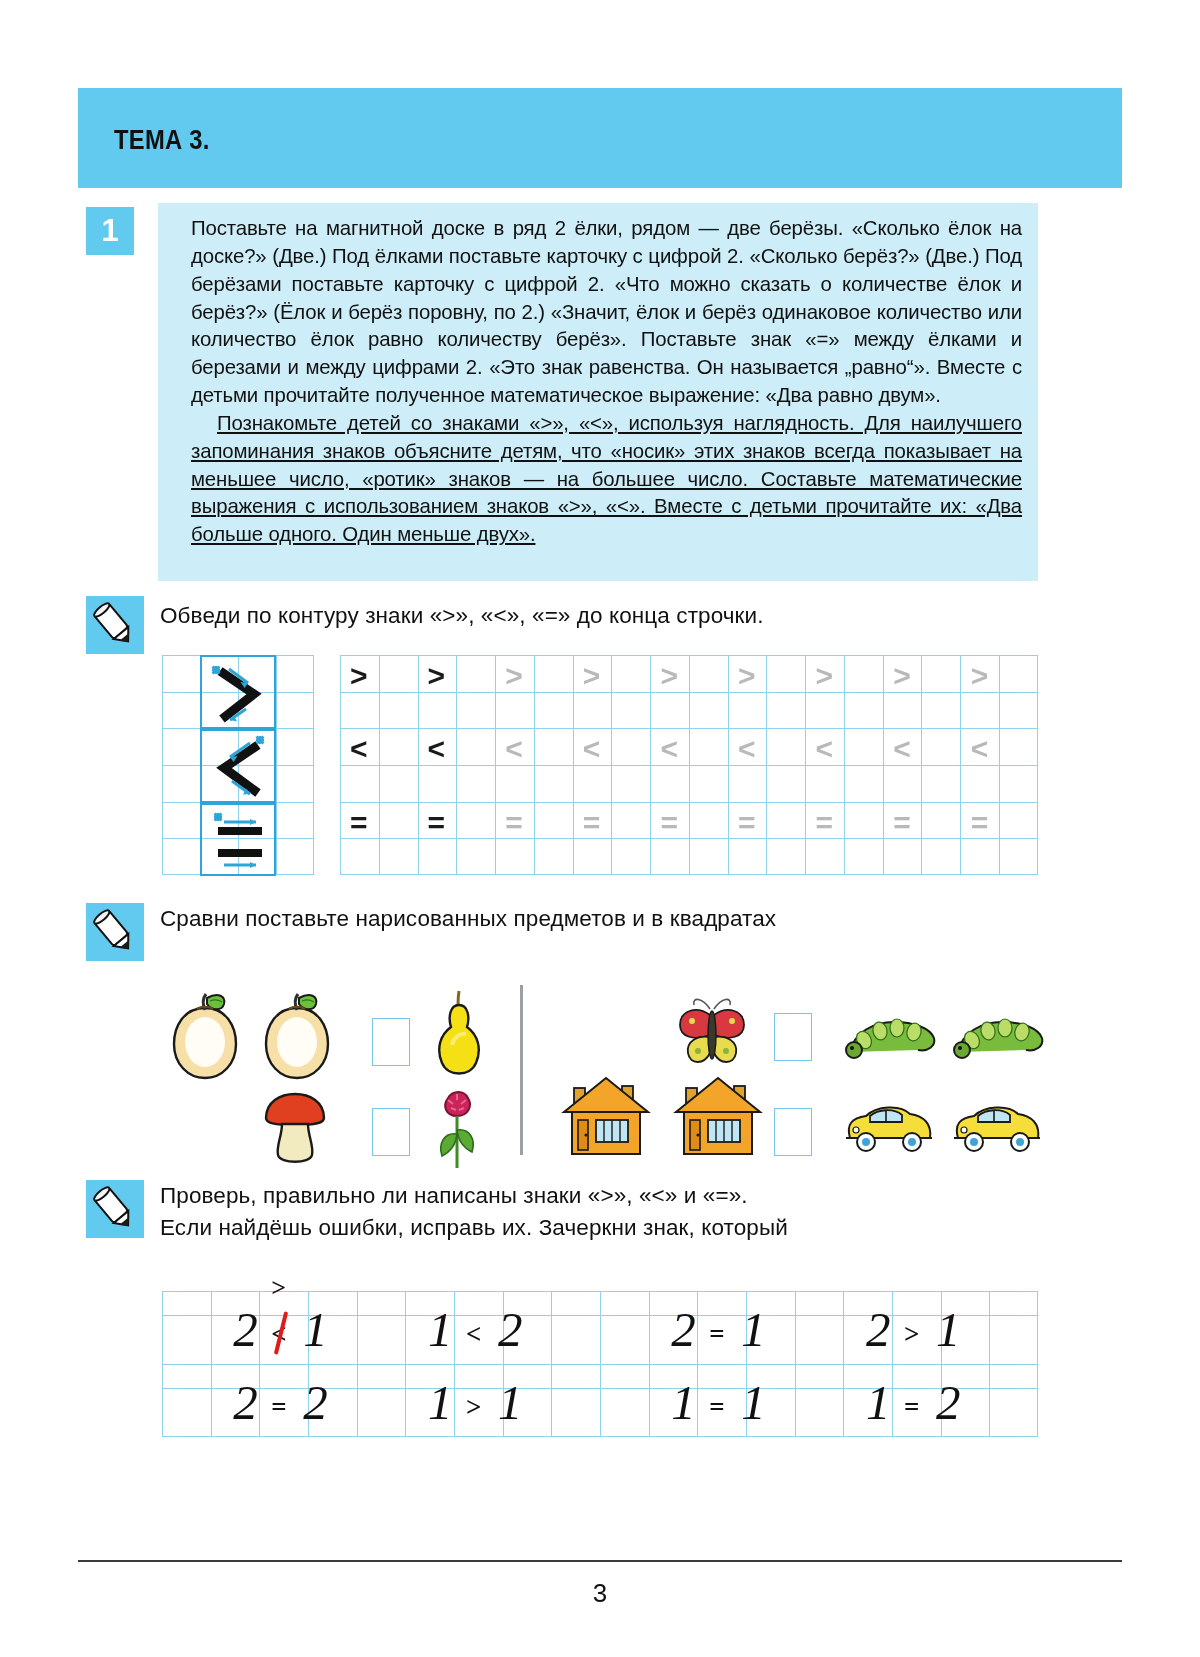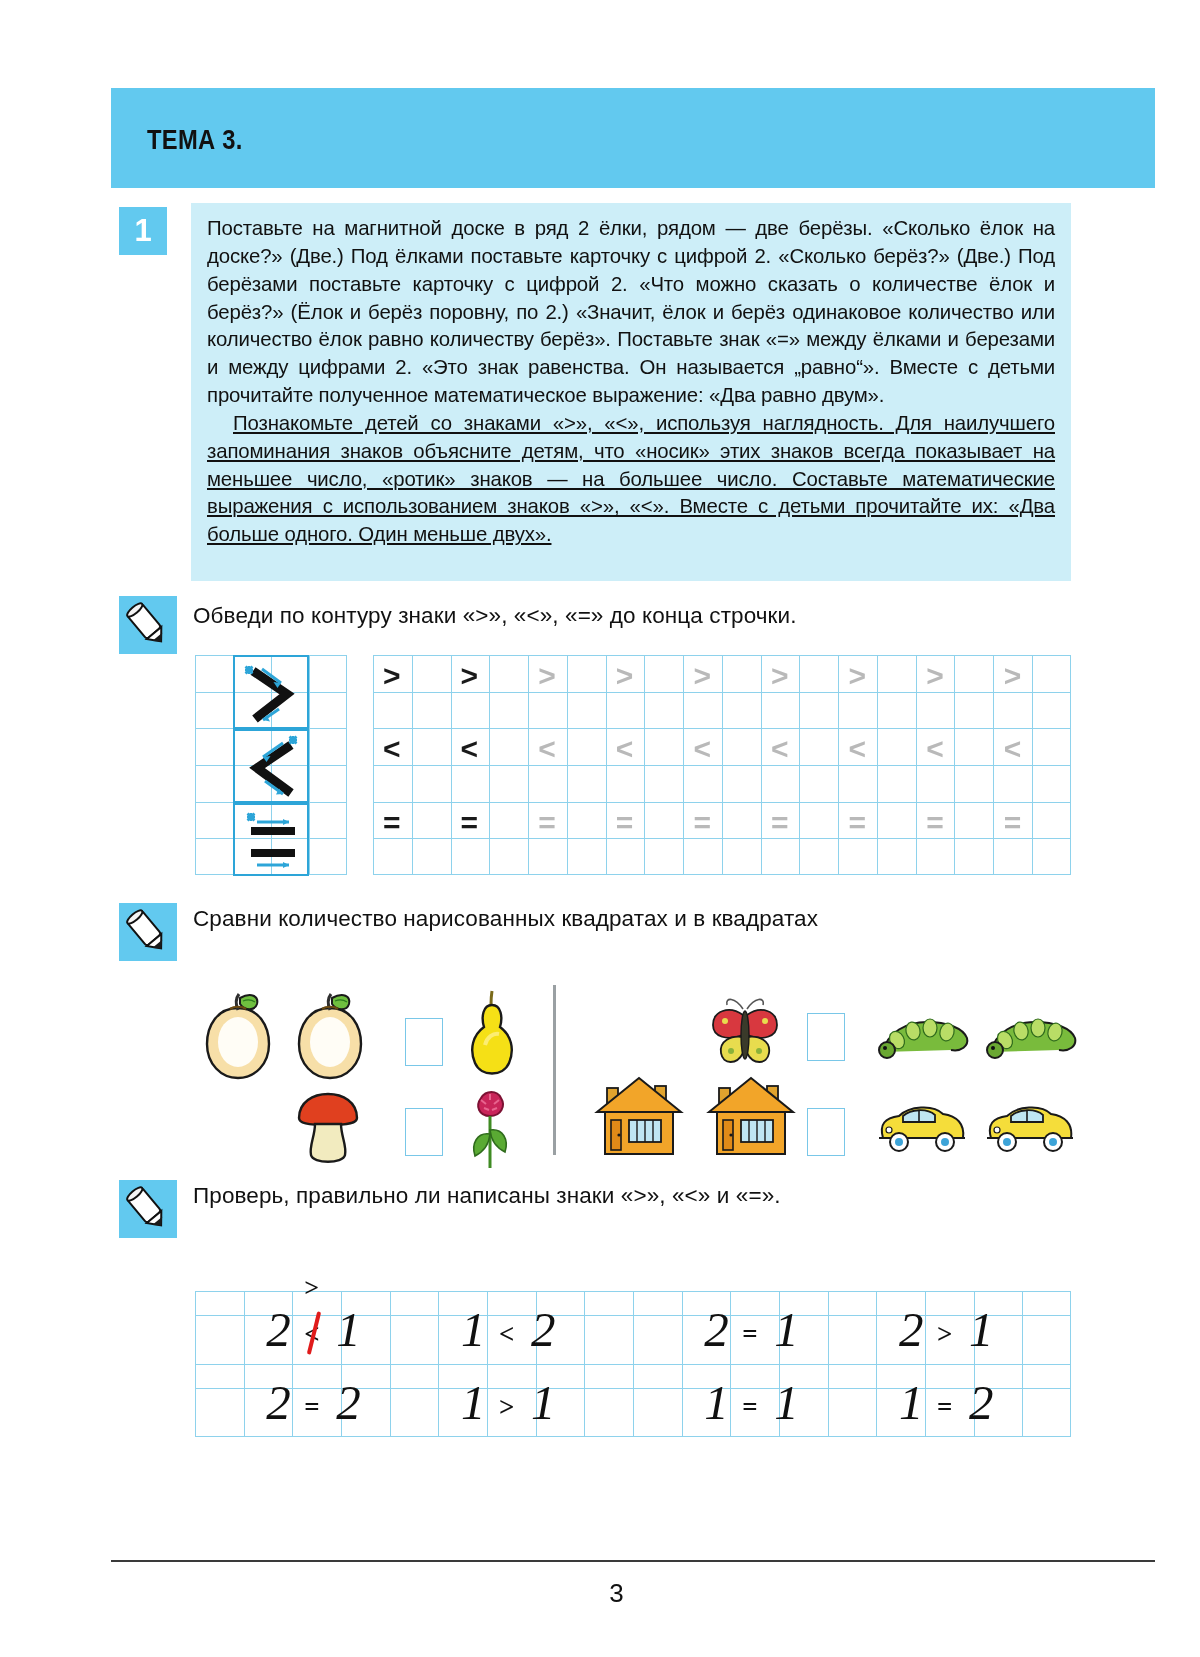--- a/index.html
+++ b/index.html
@@ -1,20 +1,20 @@
 <!DOCTYPE html>
 <html><head>
 <meta charset="utf-8">
 <style>
   html,body{margin:0;padding:0;background:#ffffff;}
   body{
     width:1200px;height:1657px;position:relative;overflow:hidden;
     font-family:"Liberation Sans", sans-serif;color:#1a1a1a;
   }
-  .page{position:absolute;inset:0;margin-left:33px;}
+  .page{position:absolute;inset:0;}
 
   
   .banner{
     position:absolute;left:78px;top:88px;width:1044px;height:100px;
     background:#62c9ef;display:flex;align-items:center;
   }
   .banner-inner{display:flex;align-items:flex-start;padding-left:36px;}
   .tema{
     font-weight:bold;font-size:27px;color:#111;letter-spacing:.3px;
     white-space:nowrap;padding-top:4px;font-stretch:condensed;
@@ -29,21 +29,21 @@
   .banner-line .sgn{font-size:23px;letter-spacing:1px;}
 
   
   .num-badge{
     position:absolute;left:86px;top:207px;width:48px;height:48px;
     background:#62c9ef;color:#fff;font-weight:bold;font-size:31px;
     display:flex;align-items:center;justify-content:center;
   }
   .bluebox{
     position:absolute;left:158px;top:203px;width:880px;height:378px;
-    background:#cdeef8;padding:12px 16px 10px 16px;box-sizing:border-box;
+    background:#cdeef8;padding:12px 16px 10px 33px;box-sizing:border-box;
   }
   .bluebox p{
     margin:0;font-size:20.4px;line-height:1.365;color:#111;
     text-align:justify;text-justify:inter-word;
     letter-spacing:-0.15px;
   }
   .bluebox p.indent{text-indent:26px;text-decoration:underline;}
 
   
   .pencil{
@@ -251,21 +251,21 @@
       <rect x="0" y="0" width="58" height="58" fill="#62c9ef"></rect>
       <g transform="rotate(-40 29 29)">
         <rect x="19" y="8" width="19" height="31" rx="3" fill="#ffffff" stroke="#111" stroke-width="2"></rect>
         <ellipse cx="28.5" cy="9" rx="9.5" ry="3.4" fill="#f4f4f4" stroke="#111" stroke-width="2"></ellipse>
         <path d="M19 39 L28.5 50 L38 39 Z" fill="#ffffff" stroke="#111" stroke-width="2"></path>
         <path d="M22 44 L28.5 50 L35 44 Z" fill="#1a1a1a"></path>
       </g>
     </svg>
   </div>
   <div class="instr" style="left:160px;top:903px;width:880px;">
-    <div>Сравни  количество  нарисованных  квадратах  и  в  квадратах</div>
+    <div>Сравни  поставьте  нарисованных  предметов  и  в  квадратах</div>
   </div>
 
   <div class="vdiv" style="left:520px;top:985px;height:170px;"></div>
 
   <div class="pic" style="left:166px;top:990px;">
     <svg width="78" height="92" viewBox="0 0 78 92" xmlns="http://www.w3.org/2000/svg">
       <path d="M39 18 C18 18 8 36 8 54 C8 74 22 88 39 88 C56 88 70 74 70 54 C70 36 60 18 39 18 Z" fill="#f7dfa8" stroke="#1a1a1a" stroke-width="2.4"></path>
       <ellipse cx="39" cy="52" rx="20" ry="25" fill="#fffdf6"></ellipse>
       <path d="M39 20 C36 13 37 8 40 4" stroke="#2f2f2f" stroke-width="3" fill="none"></path>
       <path d="M41 8 C52 2 60 6 58 14 C56 21 46 21 41 14 Z" fill="#6fbf3f" stroke="#1a1a1a" stroke-width="2"></path>
@@ -410,20 +410,21 @@
       <g transform="rotate(-40 29 29)">
         <rect x="19" y="8" width="19" height="31" rx="3" fill="#ffffff" stroke="#111" stroke-width="2"></rect>
         <ellipse cx="28.5" cy="9" rx="9.5" ry="3.4" fill="#f4f4f4" stroke="#111" stroke-width="2"></ellipse>
         <path d="M19 39 L28.5 50 L38 39 Z" fill="#ffffff" stroke="#111" stroke-width="2"></path>
         <path d="M22 44 L28.5 50 L35 44 Z" fill="#1a1a1a"></path>
       </g>
     </svg>
   </div>
   <div class="instr" style="left:160px;top:1180px;width:880px;">
     <div>Проверь,  правильно  ли  написаны  знаки  «&gt;»,  «&lt;»  и  «=».</div>
+    <div>Если  найдёшь  ошибки,  исправь  их.  Зачеркни  знак,  который</div>
   </div>
 
   <div class="gridbox" style="left:162px;top:1291px;width:876px;height:146px;background:#fff;">
     <div class="gridline-h" style="top:0;"></div>
     <div class="gridline-h" style="top:24.3px;"></div>
     <div class="gridline-h" style="top:72.9px;"></div>
     <div class="gridline-h" style="top:97.2px;"></div>
     <div class="gridline-h" style="top:145px;"></div>
     <div class="gridline-v" style="left:0;"></div>
     <div class="gridline-v" style="left:48.6px;"></div>

